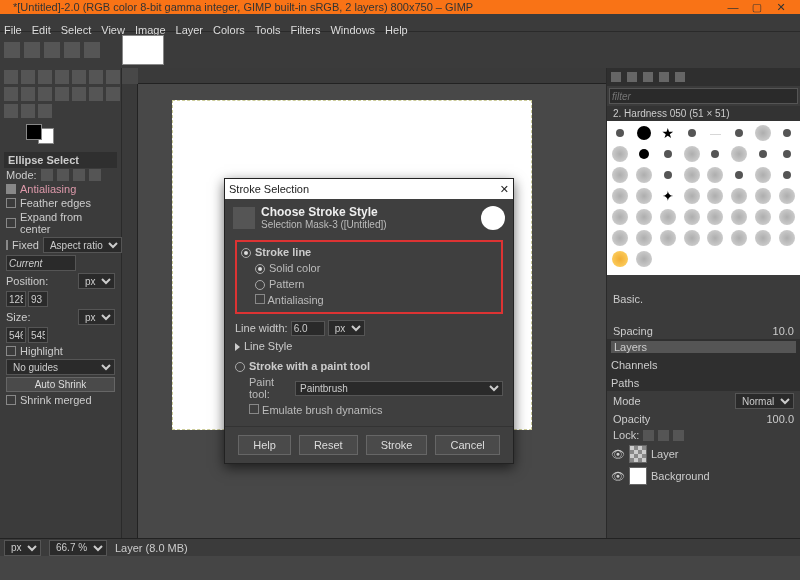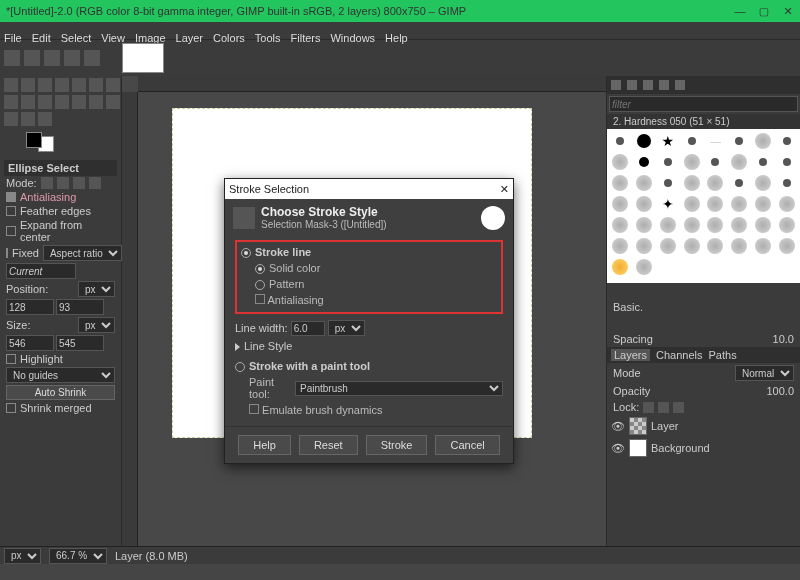--- a/index.html
+++ b/index.html
@@ -1,55 +1,55 @@
 <!DOCTYPE html>
 <html><head>
 <meta charset="utf-8">
 <style>
 * { margin: 0; padding: 0; box-sizing: border-box; font-family: "Segoe UI", Tahoma, sans-serif; font-size: 11px; }
 body { background: #454545; color: #ccc; width: 800px; height: 580px; overflow: hidden; position: relative; }
-.titlebar { height: 22px; background: #22c55e; color: #333; display: flex; align-items: center; padding: 0 6px; justify-content: space-between; }
+.titlebar { height: 14px; background: #f97316; color: #333; display: flex; align-items: center; padding: 0 13px; justify-content: space-between; }
 .titlebar .title { font-size: 11px; }
 .titlebar .winbtns { display: flex; gap: 12px; }
 .titlebar .winbtns span { width: 12px; text-align: center; }
 .menubar { height: 18px; background: #3b3b3b; display: flex; align-items: center; padding: 0 4px; gap: 10px; border-bottom: 1px solid #2a2a2a; }
 .menubar span { font-size: 11px; color: #ddd; margin-top: 15px; }
 .toolbar-row { height: 36px; background: #3b3b3b; display: flex; align-items: center; padding: 2px 4px; gap: 4px; }
 .tool-ico { width: 16px; height: 16px; background: #555; display:inline-block; }
 .thumb { width: 42px; height: 30px; background: #fff; border: 1px solid #888; margin-left: 18px; }
 .body-row { display: flex; height: 470px; }
 .left { width: 122px; background: #3b3b3b; border-right: 1px solid #2a2a2a; padding: 2px 4px; }
 .toolgrid { display: grid; grid-template-columns: repeat(7, 14px); gap: 3px; margin-bottom: 6px; }
 .toolgrid div { width: 14px; height: 14px; background: #555; }
 .swatch { position: relative; width: 28px; height: 20px; margin: 4px 0 8px 22px; }
 .swatch .bg { position:absolute; right:0; bottom:0; width:16px; height:16px; background:#fff; border:1px solid #888;}
 .swatch .fg { position:absolute; left:0; top:0; width:16px; height:16px; background:#000; border:1px solid #888;}
 .panel-hdr { background:#2f2f2f; padding:2px 4px; font-weight:bold; font-size:11px; margin-top:4px; }
 .opt-row { display:flex; align-items:center; gap:4px; padding:1px 2px; font-size:10px; }
 .chk { width:10px; height:10px; border:1px solid #888; display:inline-block; }
 .chk.on { background:#888; }
 .spin { display:flex; align-items:center; gap:2px; }
-.spin input { width:48px; background:#2a2a2a; color:#ccc; border:1px solid #555; height:16px; font-size:10px; padding:0 2px;}
+.spin input { width:20px; background:#2a2a2a; color:#ccc; border:1px solid #555; height:16px; font-size:10px; padding:0 2px;}
 .sel { background:#2a2a2a; border:1px solid #555; height:16px; font-size:10px; color:#ccc; padding:0 2px;}
 .btn-s { background:#4a4a4a; border:1px solid #666; padding:1px 6px; font-size:10px; color:#ddd; }
 .canvas { flex:1; background:#484848; position:relative; }
 .ruler-h { position:absolute; top:0; left:16px; right:0; height:16px; background:#3a3a3a; border-bottom:1px solid #222;}
 .ruler-v { position:absolute; top:16px; left:0; bottom:0; width:16px; background:#3a3a3a; border-right:1px solid #222;}
 .page { position:absolute; top:32px; left:50px; width:360px; height:330px; background:#fff; border:1px dashed #cc9; }
 .right { width:194px; background:#3b3b3b; border-left:1px solid #2a2a2a; display:flex; flex-direction:column; }
 .tabbar { height:18px; background:#2f2f2f; display:flex; gap:6px; padding:0 4px; align-items:center; }
 .tabbar .sq { width:10px; height:10px; background:#666; }
 .brush-hdr { padding:2px 6px; font-size:10px; background:#333; }
 .brush-grid { background:#fff; flex:0 0 154px; display:grid; grid-template-columns:repeat(8,1fr); grid-auto-rows:20px; gap:1px; padding:2px; overflow:hidden;}
 .brush-grid div { background:#fff; display:flex; align-items:center; justify-content:center; }
 .brush-grid .c { width:14px; height:14px; border-radius:50%; background:#000; }
 .brush-grid .st { font-size:14px; color:#000; }
 .brush-grid .sm { width:8px; height:8px; border-radius:50%; background:#555; }
 .brush-grid .tx { width:16px; height:16px; background:radial-gradient(#999,#ccc); border-radius:50%; opacity:.8;}
-.layers-hdr { display:flex; gap:6px; background:#2f2f2f; padding:2px 4px; font-size:10px;}
+.layers-hdr { display:flex; gap:6px; background:#2f2f2f; padding:2px 4px; font-size:10px;flex-direction:column;}
 .layers-hdr span.on { background:#555; padding:0 3px;}
 .lay-row { display:flex; align-items:center; gap:4px; padding:2px 4px; }
 .lay-thumb { width:18px; height:18px; background:#fff; border:1px solid #666;}
 .lay-thumb.ch { background:repeating-conic-gradient(#888 0 25%, #ccc 0 50%) 0 0/8px 8px;}
 .statusbar { height:18px; background:#3b3b3b; display:flex; align-items:center; gap:8px; padding:0 4px; border-top:1px solid #222; font-size:10px;}
 
 .dialog { position:absolute; top:178px; left:224px; width:290px; background:#3f3f3f; border:1px solid #222; box-shadow:0 4px 12px rgba(0,0,0,.6); z-index:10;}
 .dlg-title { height:20px; background:#fff; color:#222; display:flex; align-items:center; justify-content:space-between; padding:0 4px; font-size:11px;}
 .dlg-hdr { display:flex; align-items:center; padding:6px 8px; gap:6px; }
 .dlg-hdr .ic { width:22px; height:22px; background:#555;}

